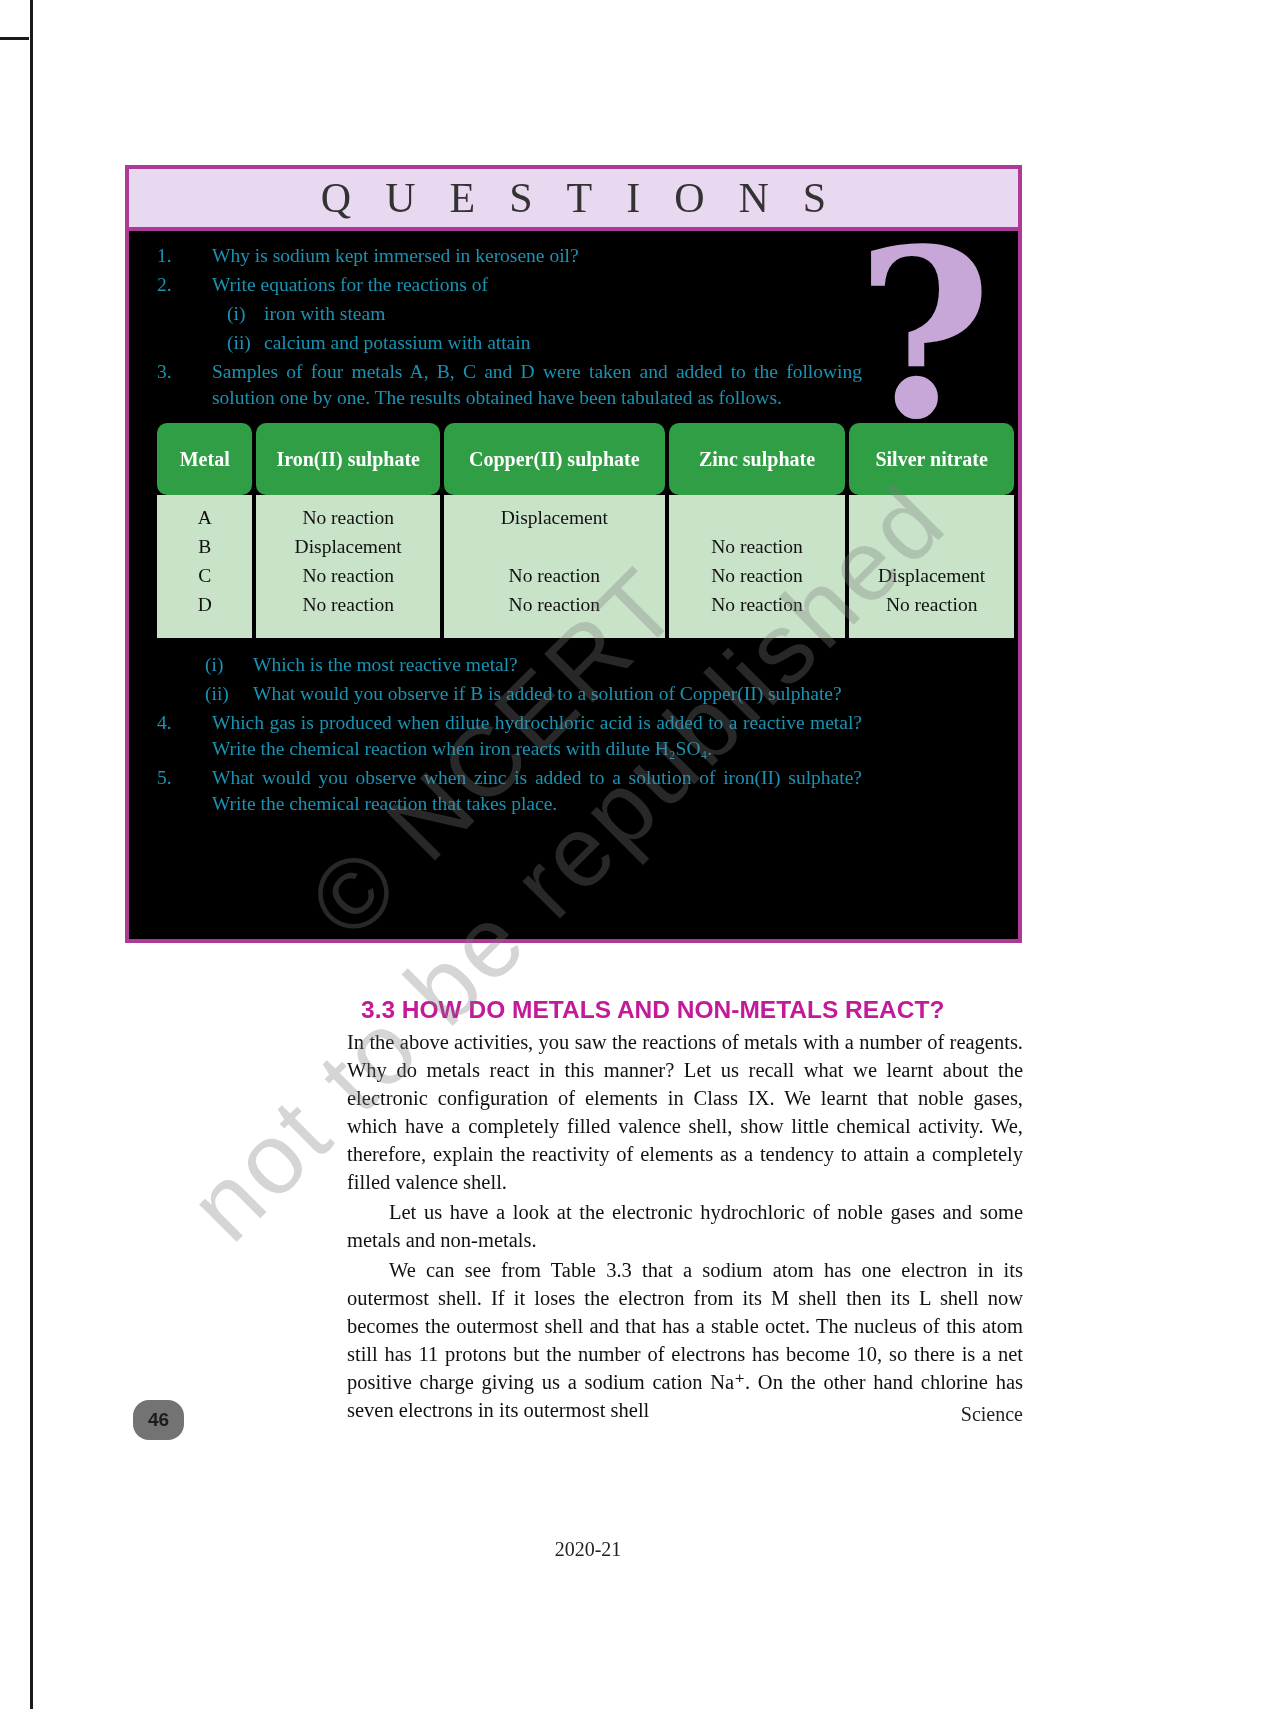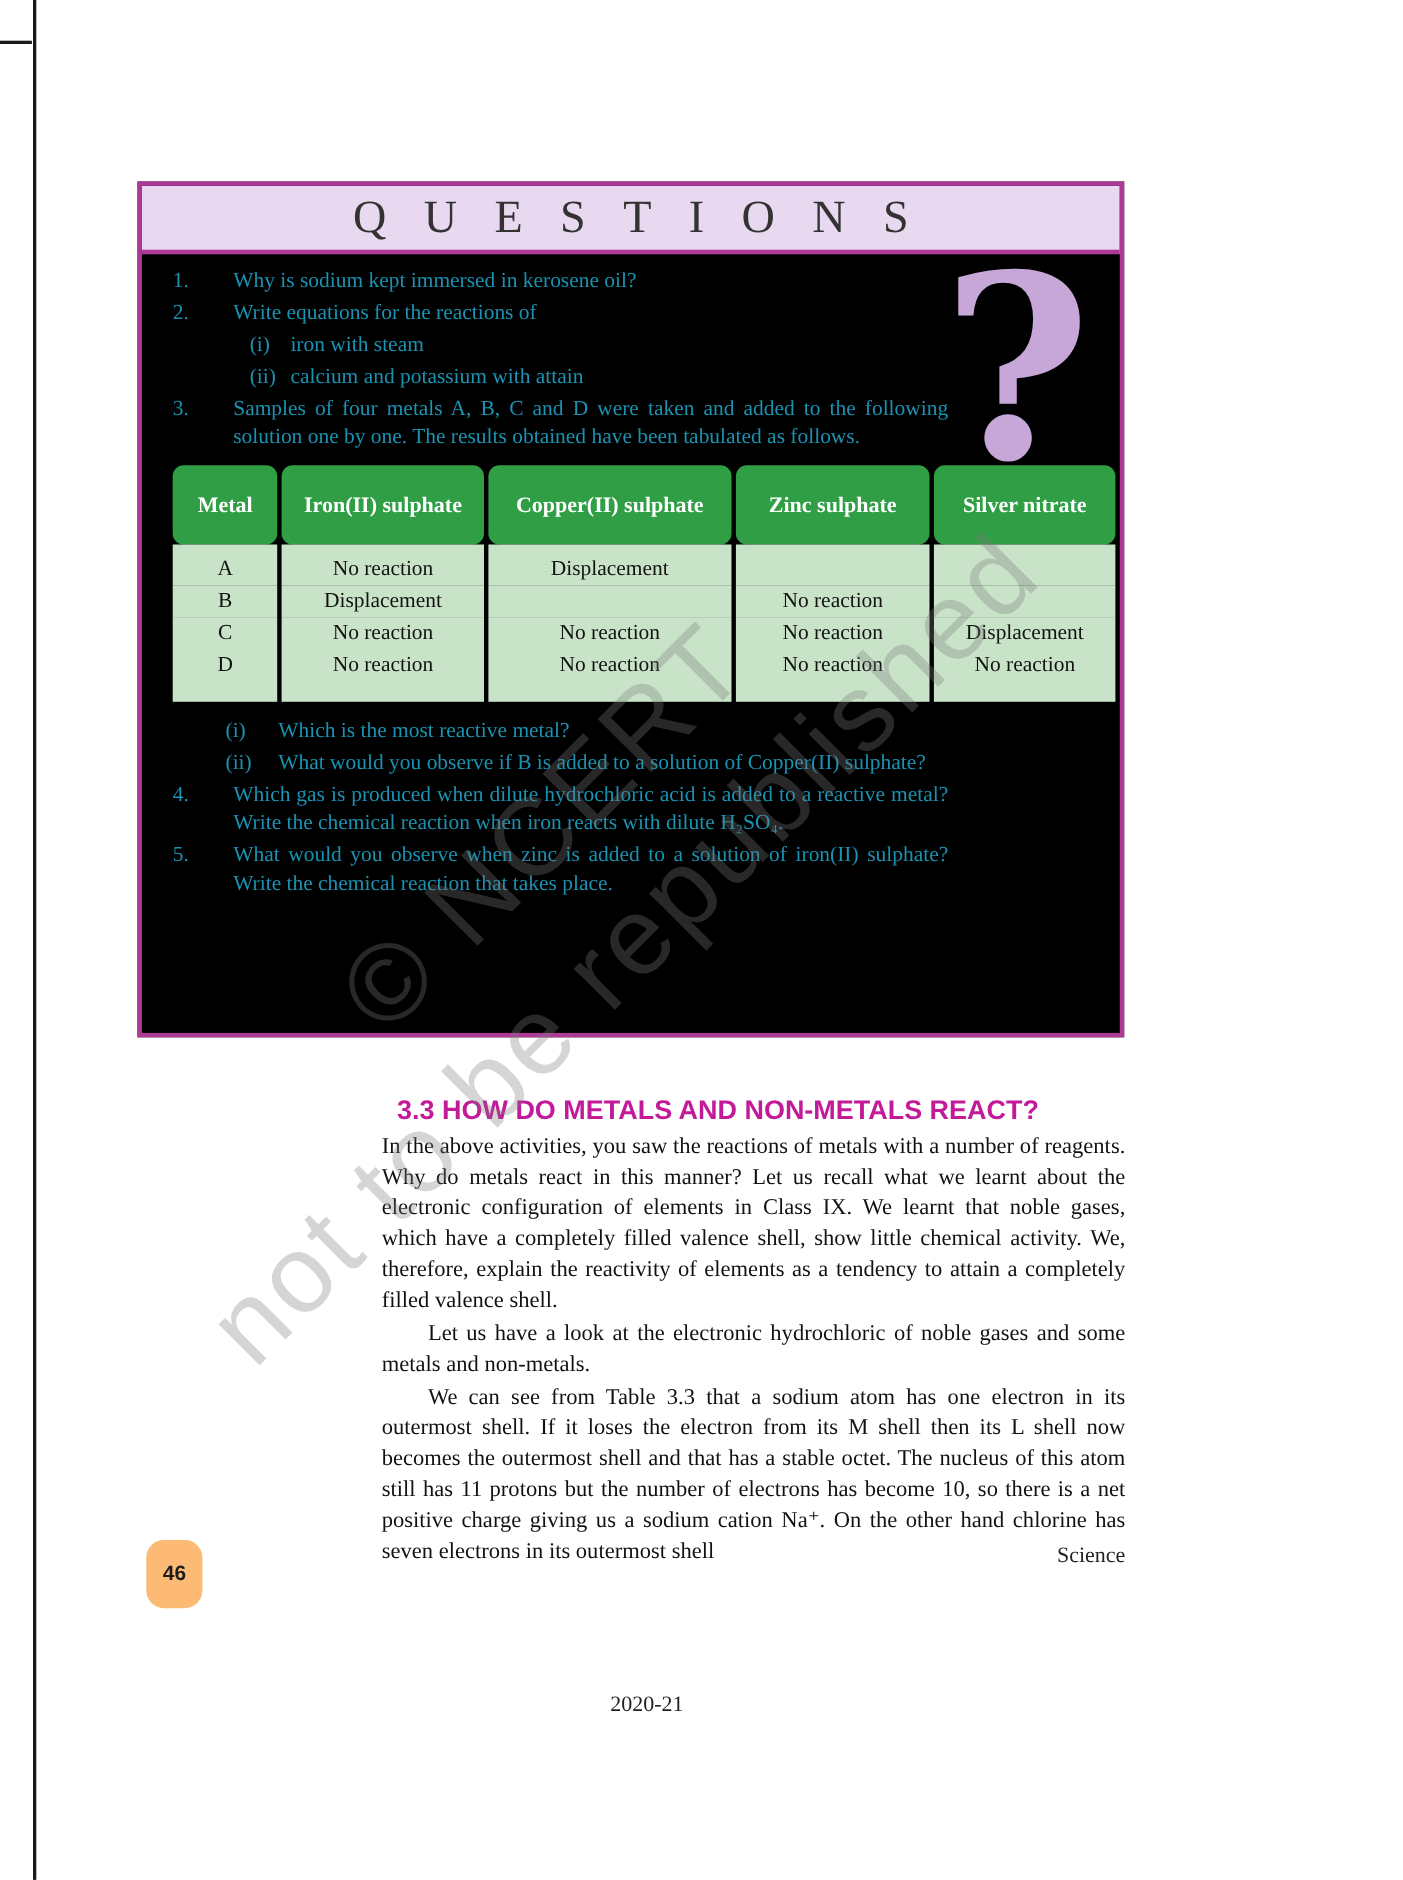--- a/index.html
+++ b/index.html
@@ -80,22 +80,22 @@
     font-size:24.5px; color:#c21a99; letter-spacing:0;
   }
   .body-text { position:absolute; left:345px; top:1026px; width:680px; }
   .para {
     margin:2px; font-size:20.5px; line-height:28px; text-align:justify; color:#111111;
   }
   .para.indent { text-indent:42px; }
 
   
   .page-badge {
-    position:absolute; left:133px; top:1400px; background:#fdba74; color:#1c1c1c;
-    font-weight:bold; font-size:19px; padding:20px 15px; border-radius:16px;
+    position:absolute; left:133px; top:1400px; background:#737373; color:#1c1c1c;
+    font-weight:bold; font-size:19px; padding:9px 15px; border-radius:16px;
     font-family:"Liberation Sans","DejaVu Sans",sans-serif;
   }
   .science-label { position:absolute; right:252px; top:1403px; font-size:20px; color:#222222; }
   .year-label { position:absolute; left:588px; top:1538px; transform:translateX(-50%); font-size:20px; color:#222222; }
 </style>
 </head>
 <body>
 
 <div class="page">
 

